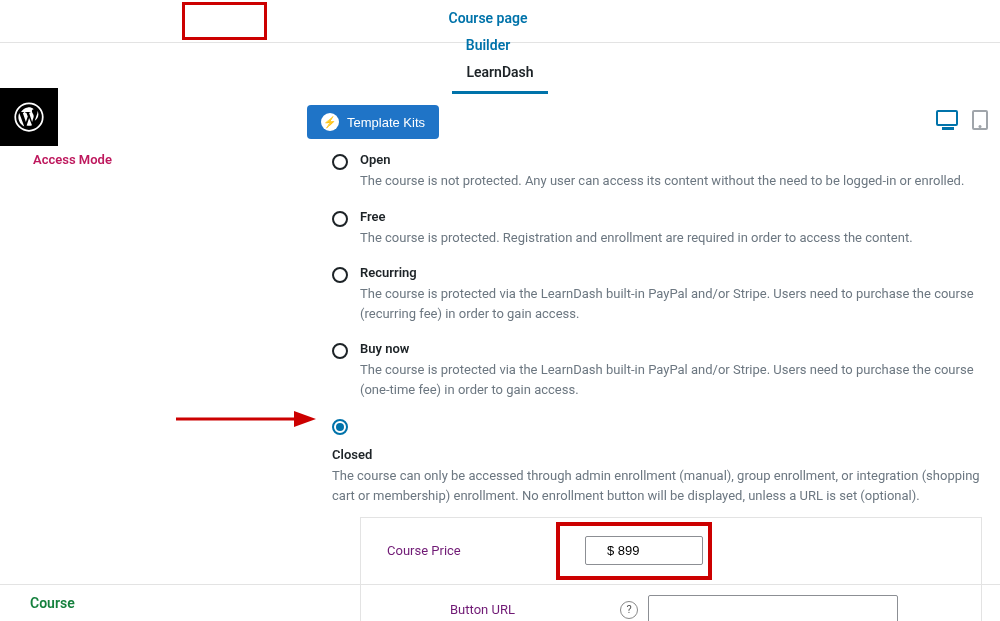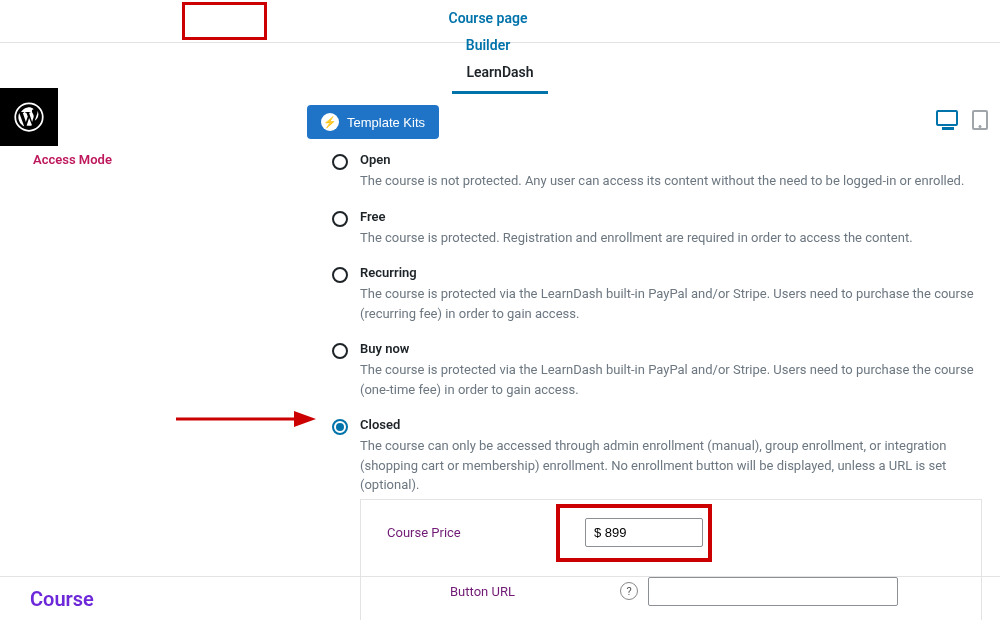--- a/index.html
+++ b/index.html
@@ -166,21 +166,21 @@
     position: relative;
   }
   .sub-label { width: 170px; font-weight: 400; color: #701a75; }
   .sub-help {
     width: 18px; height: 18px; border: 1px solid #888; border-radius: 50%;
     display: flex; align-items: center; justify-content: center;
     font-size: 11px; color: #555; margin-right: 10px;
   }
   .sub-input {
     border: 1px solid #8c8f94;
-    padding: 6px 8px;
+    padding: 6px 21px;
     font-size: 13px;
     border-radius: 2px;
   }
   .price-input { width: 118px; }
   .url-input { width: 250px; }
   .price-highlight {
     position: absolute;
     border: 4px solid #cc0000;
     top: -14px;
     left: 169px;
@@ -192,22 +192,22 @@
   
   .bottom-bar {
     position: absolute;
     bottom: 0;
     left: 0;
     right: 0;
     border-top: 1px solid #e3e3e3;
     padding: 10px 30px;
   }
   .bottom-link {
-    color: #6d28d9;
-    font-size: 20px;
+    color: #15803d;
+    font-size: 14px;
     font-weight: 600;
   }
 </style>
 </head>
 <body>
 
 <div class="top-tabs">
   <div class="top-tab">Course page</div>
   <div class="top-tab">Builder</div>
   <div class="top-tab active" style="padding-left:14px;padding-right:14px;">LearnDash</div>
@@ -260,21 +260,21 @@
   </div>
 
   <div class="opt">
     <div class="radio"></div>
     <div class="opt-body">
       <div class="opt-title">Buy now</div>
       <div class="opt-desc">The course is protected via the LearnDash built-in PayPal and/or Stripe. Users need to purchase the course (one-time fee) in order to gain access.</div>
     </div>
   </div>
 
-  <div class="opt" style="margin-bottom:4px;">
+  <div class="opt" style="margin-bottom:12px;flex-direction:column;">
     <div class="radio checked"></div>
     <div class="opt-body">
       <div class="opt-title">Closed</div>
       <div class="opt-desc">The course can only be accessed through admin enrollment (manual), group enrollment, or integration (shopping cart or membership) enrollment. No enrollment button will be displayed, unless a URL is set (optional).</div>
     </div>
   </div>
 
   <div class="sub-settings">
     <div class="sub-row">
       <div class="sub-label">Course Price</div>

